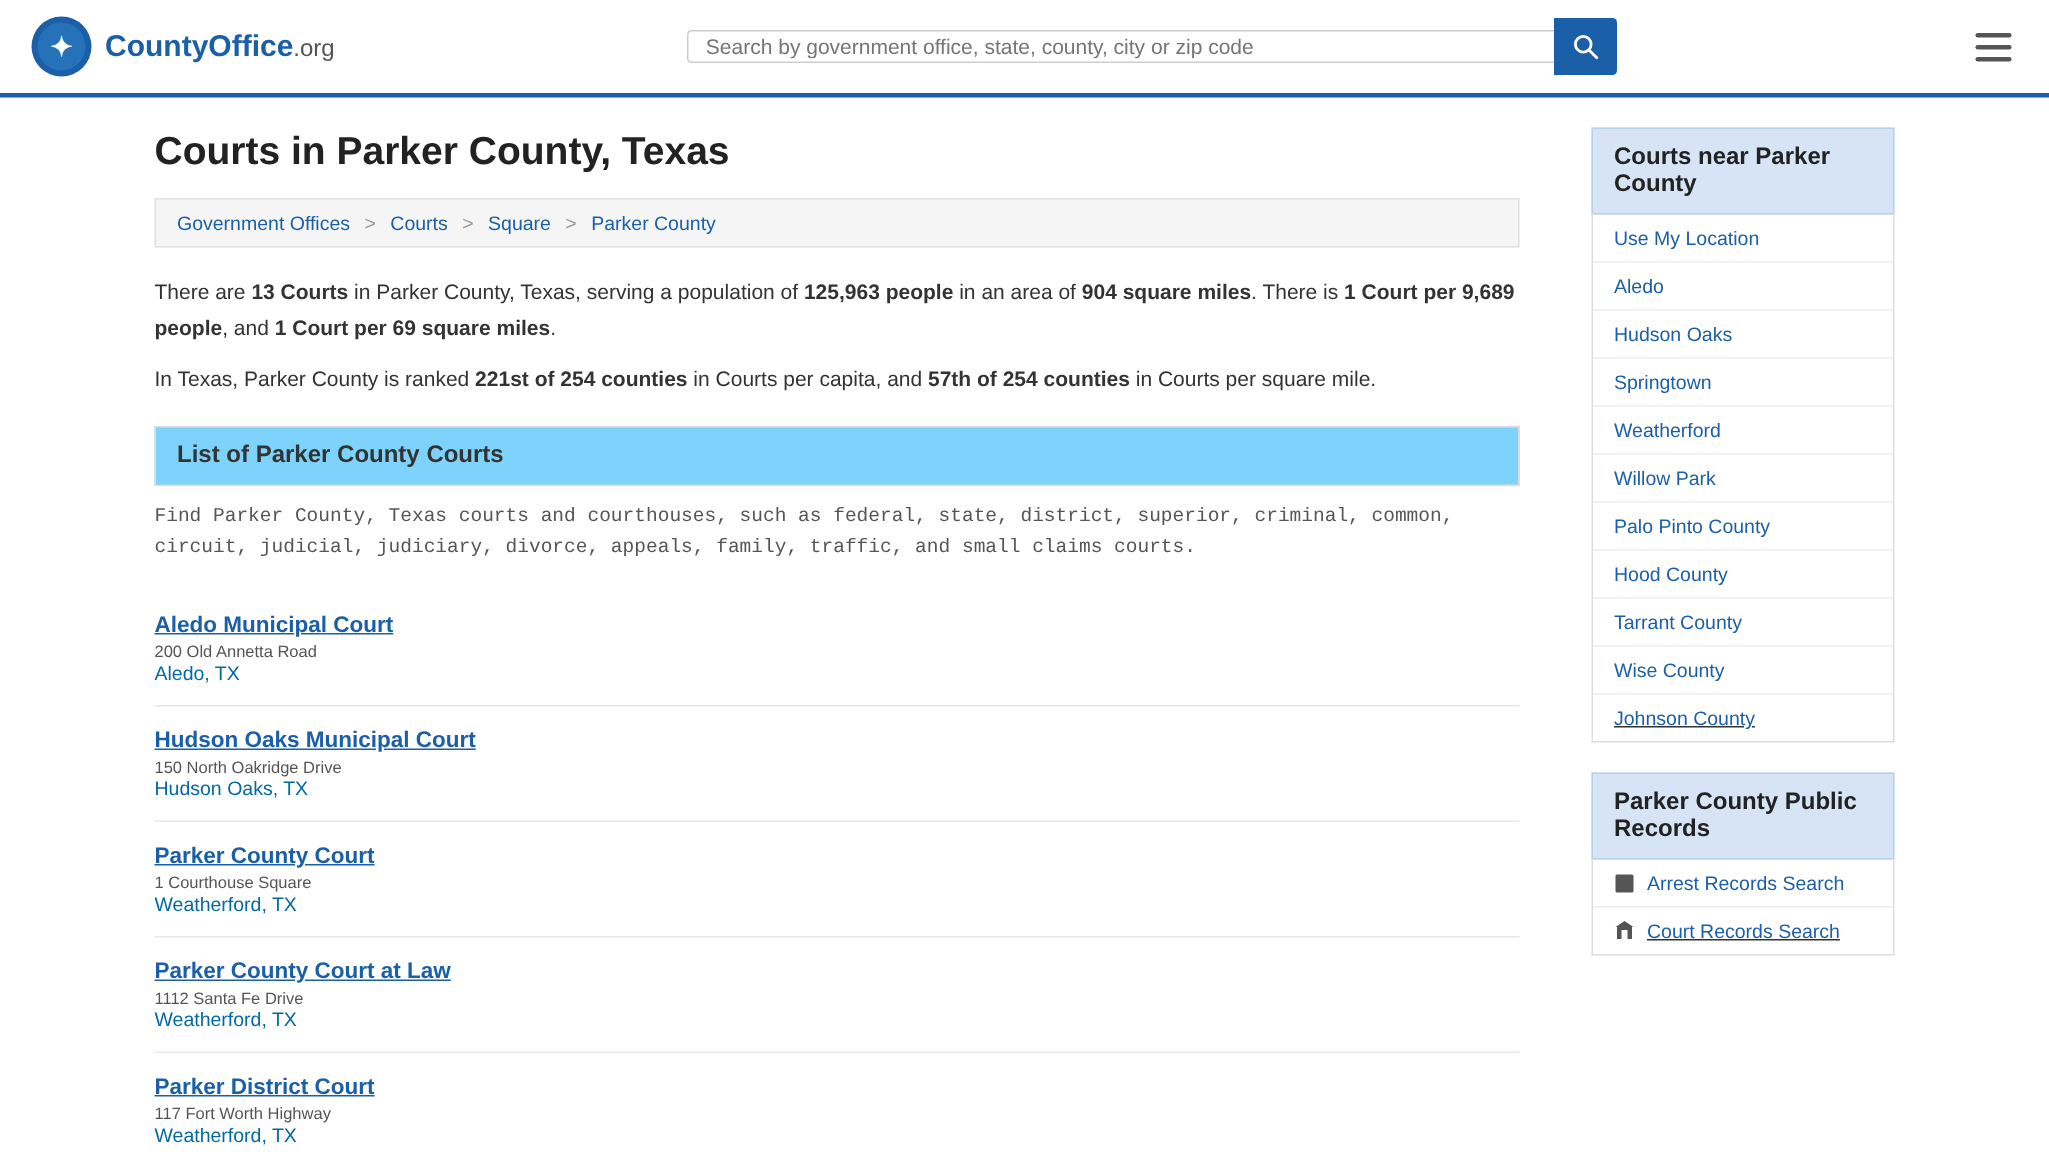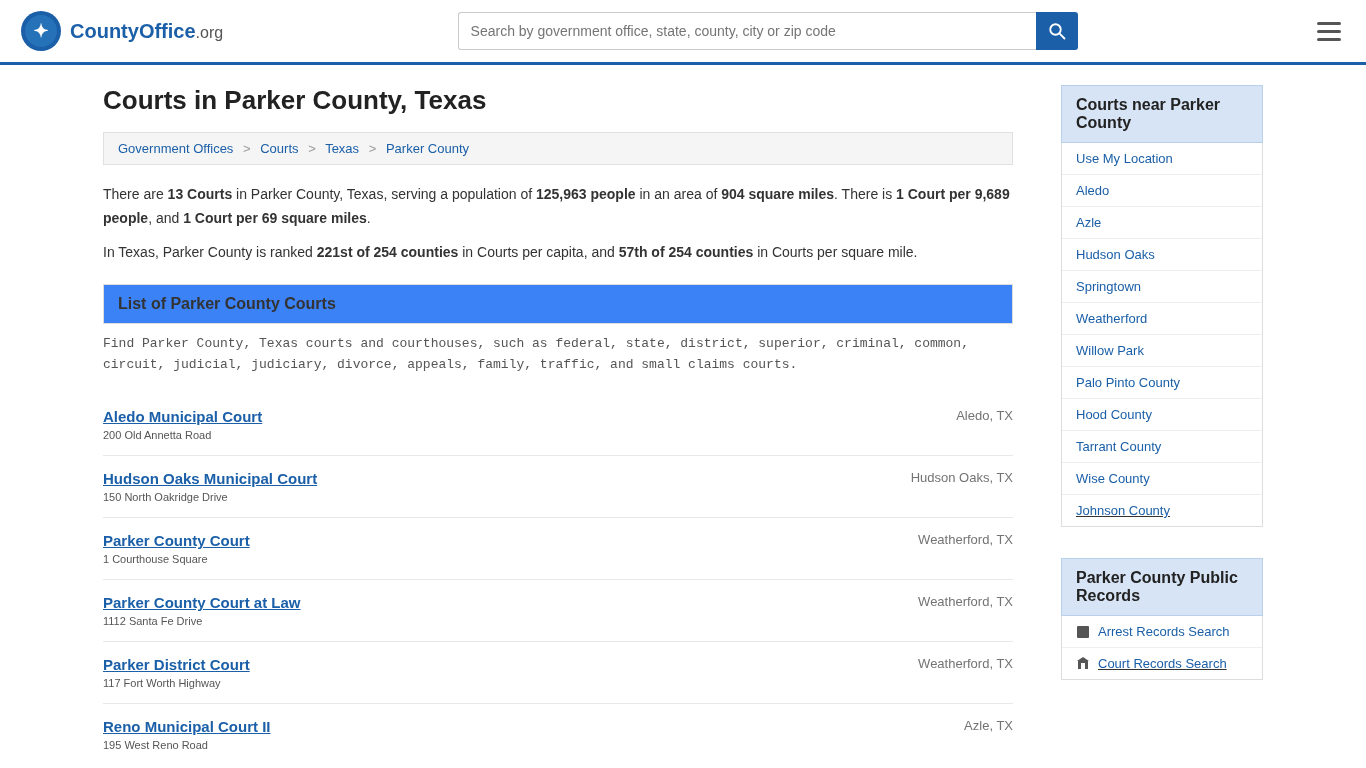--- a/index.html
+++ b/index.html
@@ -25,21 +25,21 @@
     }
     .search-area {
       display: flex;
       align-items: center;
       flex: 1;
       max-width: 620px;
       margin: 0 30px;
     }
     .search-input {
       flex: 1;
-      height: 38px;
+      height: 22px;
       border: 1px solid #ccc;
       border-right: none;
       padding: 0 12px;
       font-size: 14px;
       outline: none;
       border-radius: 3px 0 0 3px;
     }
     .search-btn {
       height: 38px;
       width: 42px;
@@ -103,21 +103,21 @@
 
     .stats-text {
       font-size: 14px;
       line-height: 1.7;
       margin-bottom: 10px;
       color: #333;
     }
     .stats-text strong { font-weight: bold; }
 
     .section-header {
-      background: #3b82f6;
+      background: #7dd3fc;
       border: 1px solid #ddd;
       padding: 10px 14px;
       font-size: 16px;
       font-weight: bold;
       color: #333;
       margin: 20px 0 10px 0;
     }
 
     .section-desc {
       font-size: 13px;
@@ -130,47 +130,48 @@
     .court-list { list-style: none; }
     .court-item {
       border-bottom: 1px solid #e8e8e8;
       padding: 14px 0;
     }
     .court-item:last-child { border-bottom: none; }
     .court-row {
       display: flex;
       justify-content: space-between;
       align-items: flex-start;
+      flex-direction: column;
     }
     .court-name {
       font-size: 15px;
       font-weight: bold;
       color: #1a5fa8;
       text-decoration: underline;
       cursor: pointer;
     }
     .court-address {
       font-size: 11px;
       color: #555;
       margin-top: 4px;
     }
     .court-city {
       font-size: 13px;
-      color: #737373;
+      color: #0369a1;
       white-space: nowrap;
     }
 
     
     .sidebar {
       width: 230px;
       flex-shrink: 0;
     }
 
     .sidebar-section {
-      margin-bottom: 31px;
+      margin-bottom: 20px;
       padding-left: 28px;
     }
 
     .sidebar-title {
       background: #d6e4f5;
       padding: 10px 14px;
       font-size: 16px;
       font-weight: bold;
       color: #222;
       border: 1px solid #b8d0ea;
@@ -258,21 +259,21 @@
 <div class="page-container">
   <div class="main-content">
 
     <h1 class="page-title">Courts in Parker County, Texas</h1>
 
     <div class="breadcrumb">
       <a href="#">Government Offices</a>
       <span class="sep">&gt;</span>
       <a href="#">Courts</a>
       <span class="sep">&gt;</span>
-      <a href="#">Texas</a>
+      <a href="#">Square</a>
       <span class="sep">&gt;</span>
       <a href="#">Parker County</a>
     </div>
 
     <p class="stats-text">
       There are <strong>13</strong> <strong>Courts</strong> in Parker County, Texas, serving a population of <strong>125,963</strong> <strong>people</strong> in an area of <strong>904 square miles</strong>. There is <strong>1 Court per 9,689 people</strong>, and <strong>1 Court per 69 square miles</strong>.
     </p>
     <p class="stats-text">
       In Texas, Parker County is ranked <strong>221st of 254 counties</strong> in Courts per capita, and <strong>57th of 254 counties</strong> in Courts per square mile.
     </p>
@@ -346,23 +347,20 @@
       <div class="sidebar-title">Courts near Parker County</div>
       <ul class="sidebar-list">
         <li>
           <a href="#" class="use-location">
             <span class="location-dot"></span>
             <span>Use My Location</span>
           </a>
         </li>
         <li>
             <a href="#">Aledo</a>
-          </li>
-        <li>
-            <a href="#">Azle</a>
           </li>
         <li>
             <a href="#">Hudson Oaks</a>
           </li>
         <li>
             <a href="#">Springtown</a>
           </li>
         <li>
             <a href="#">Weatherford</a>
           </li>

